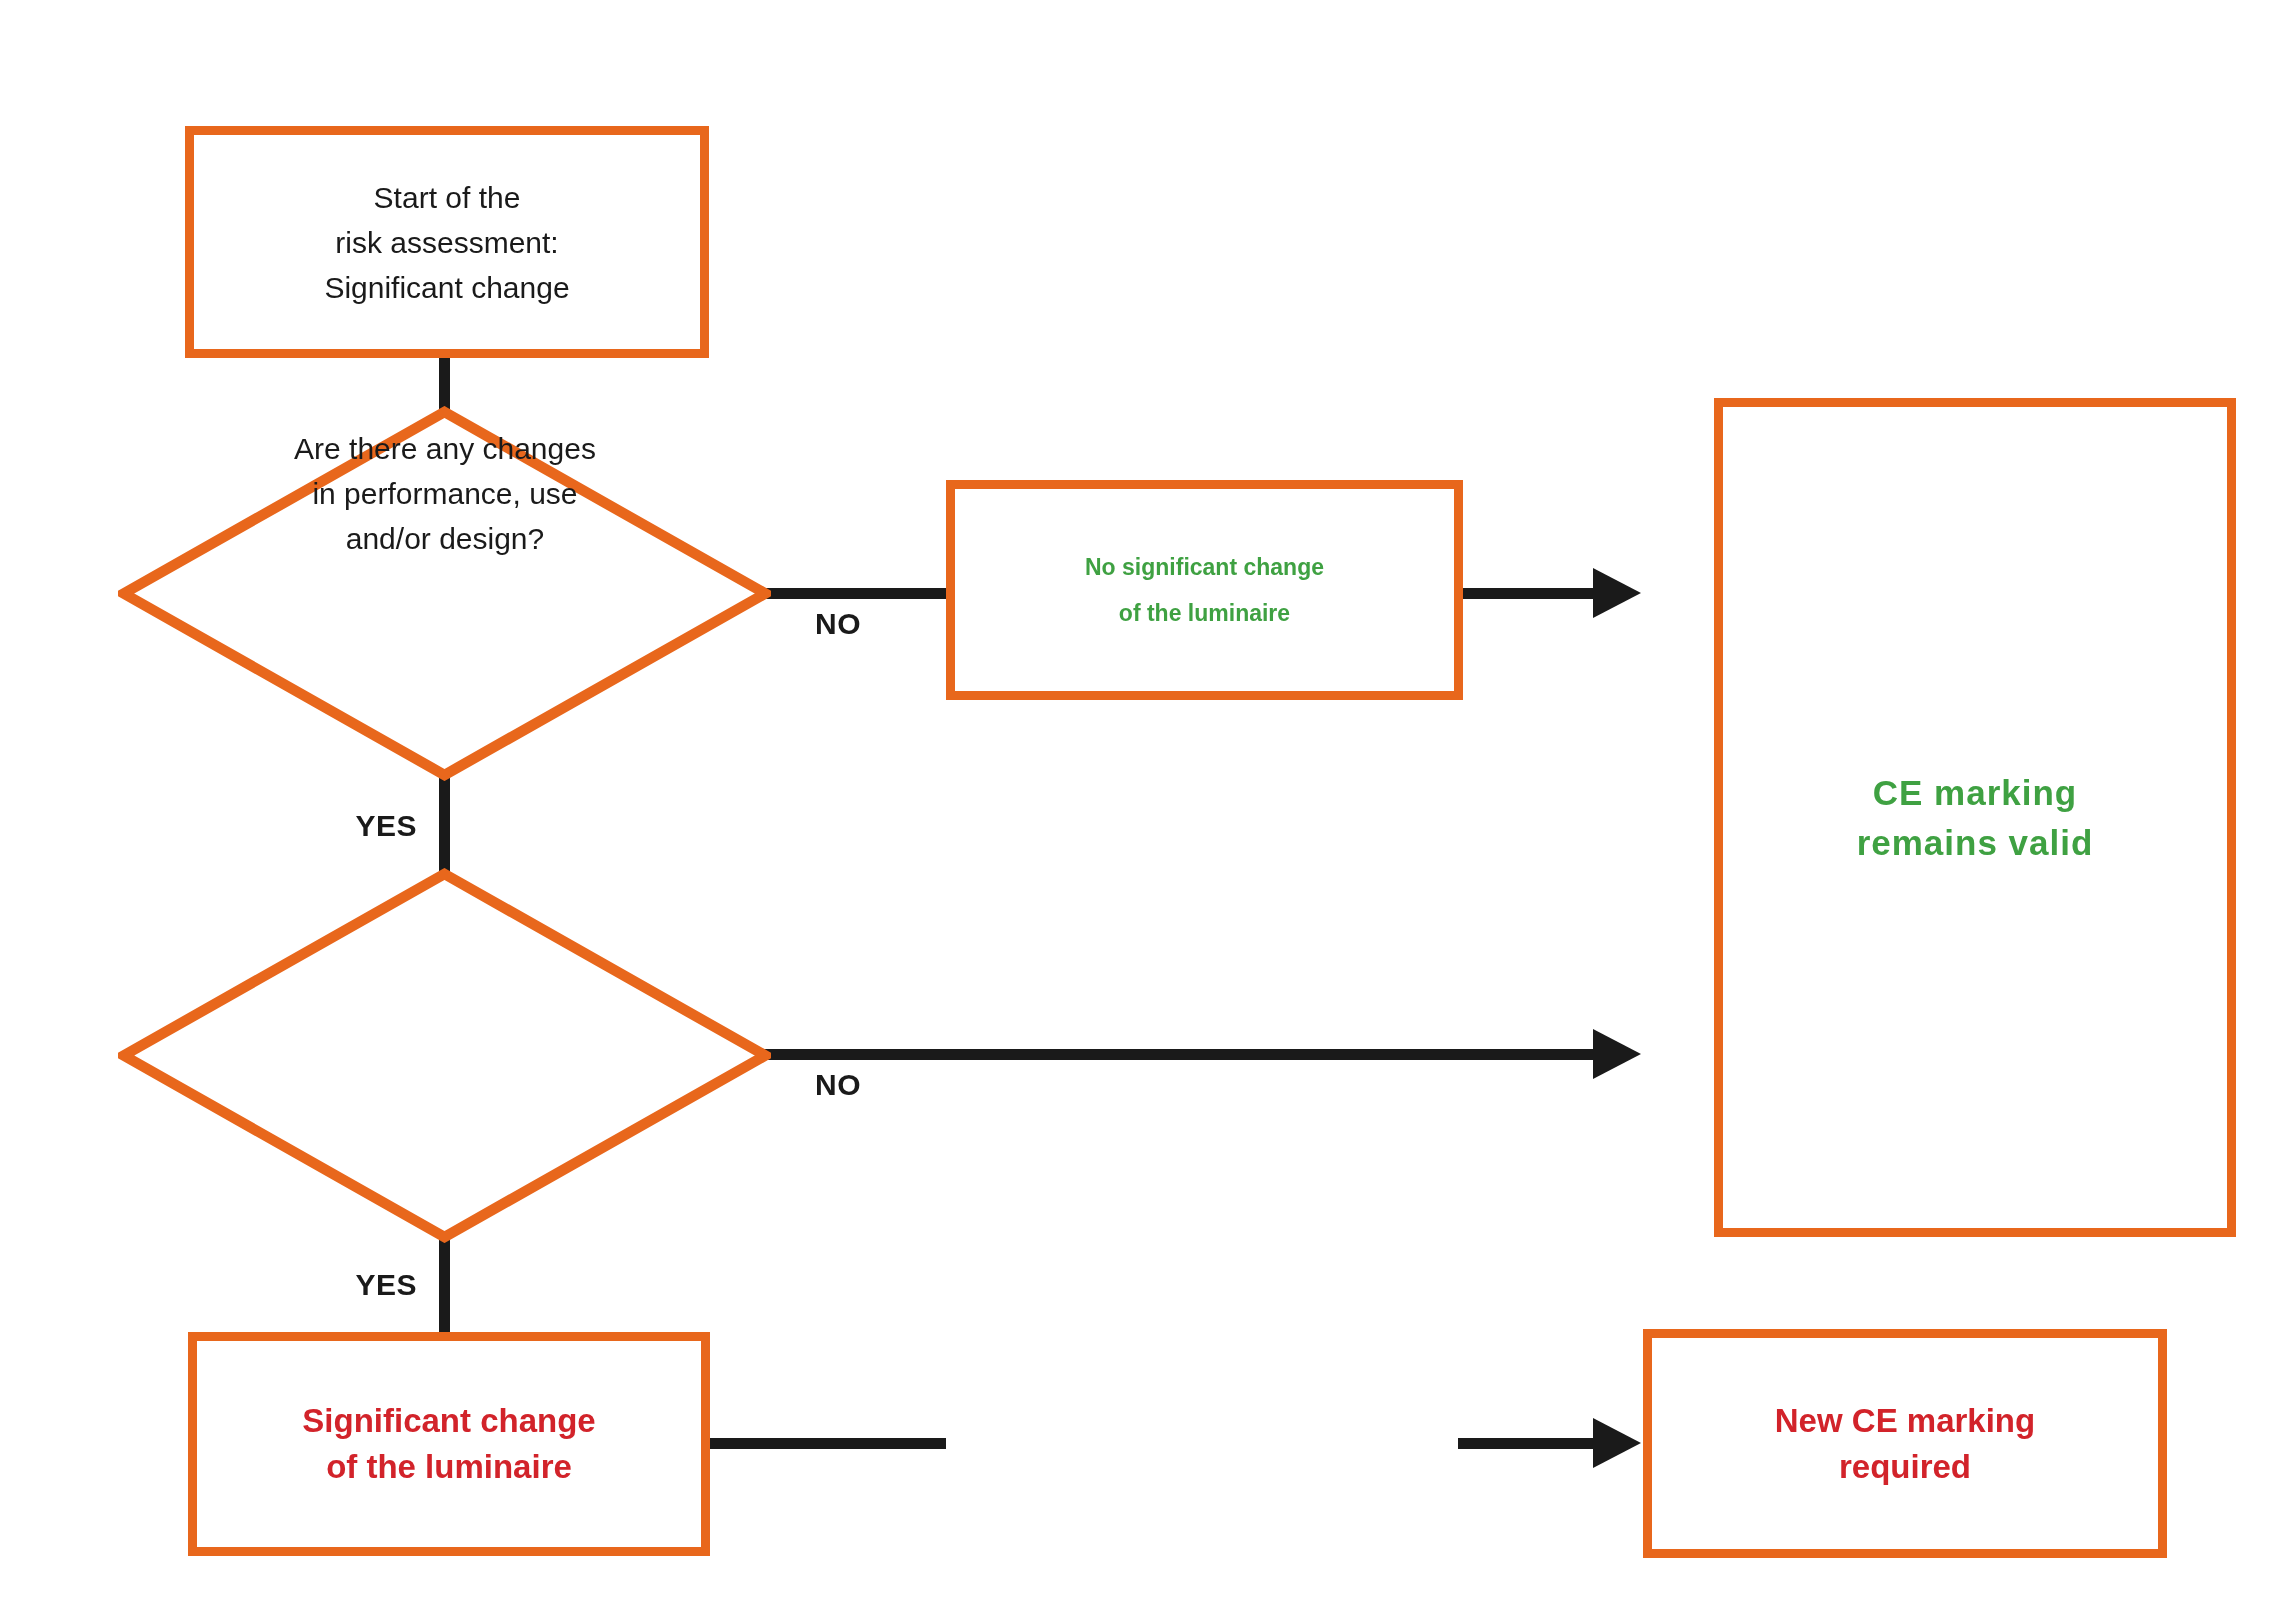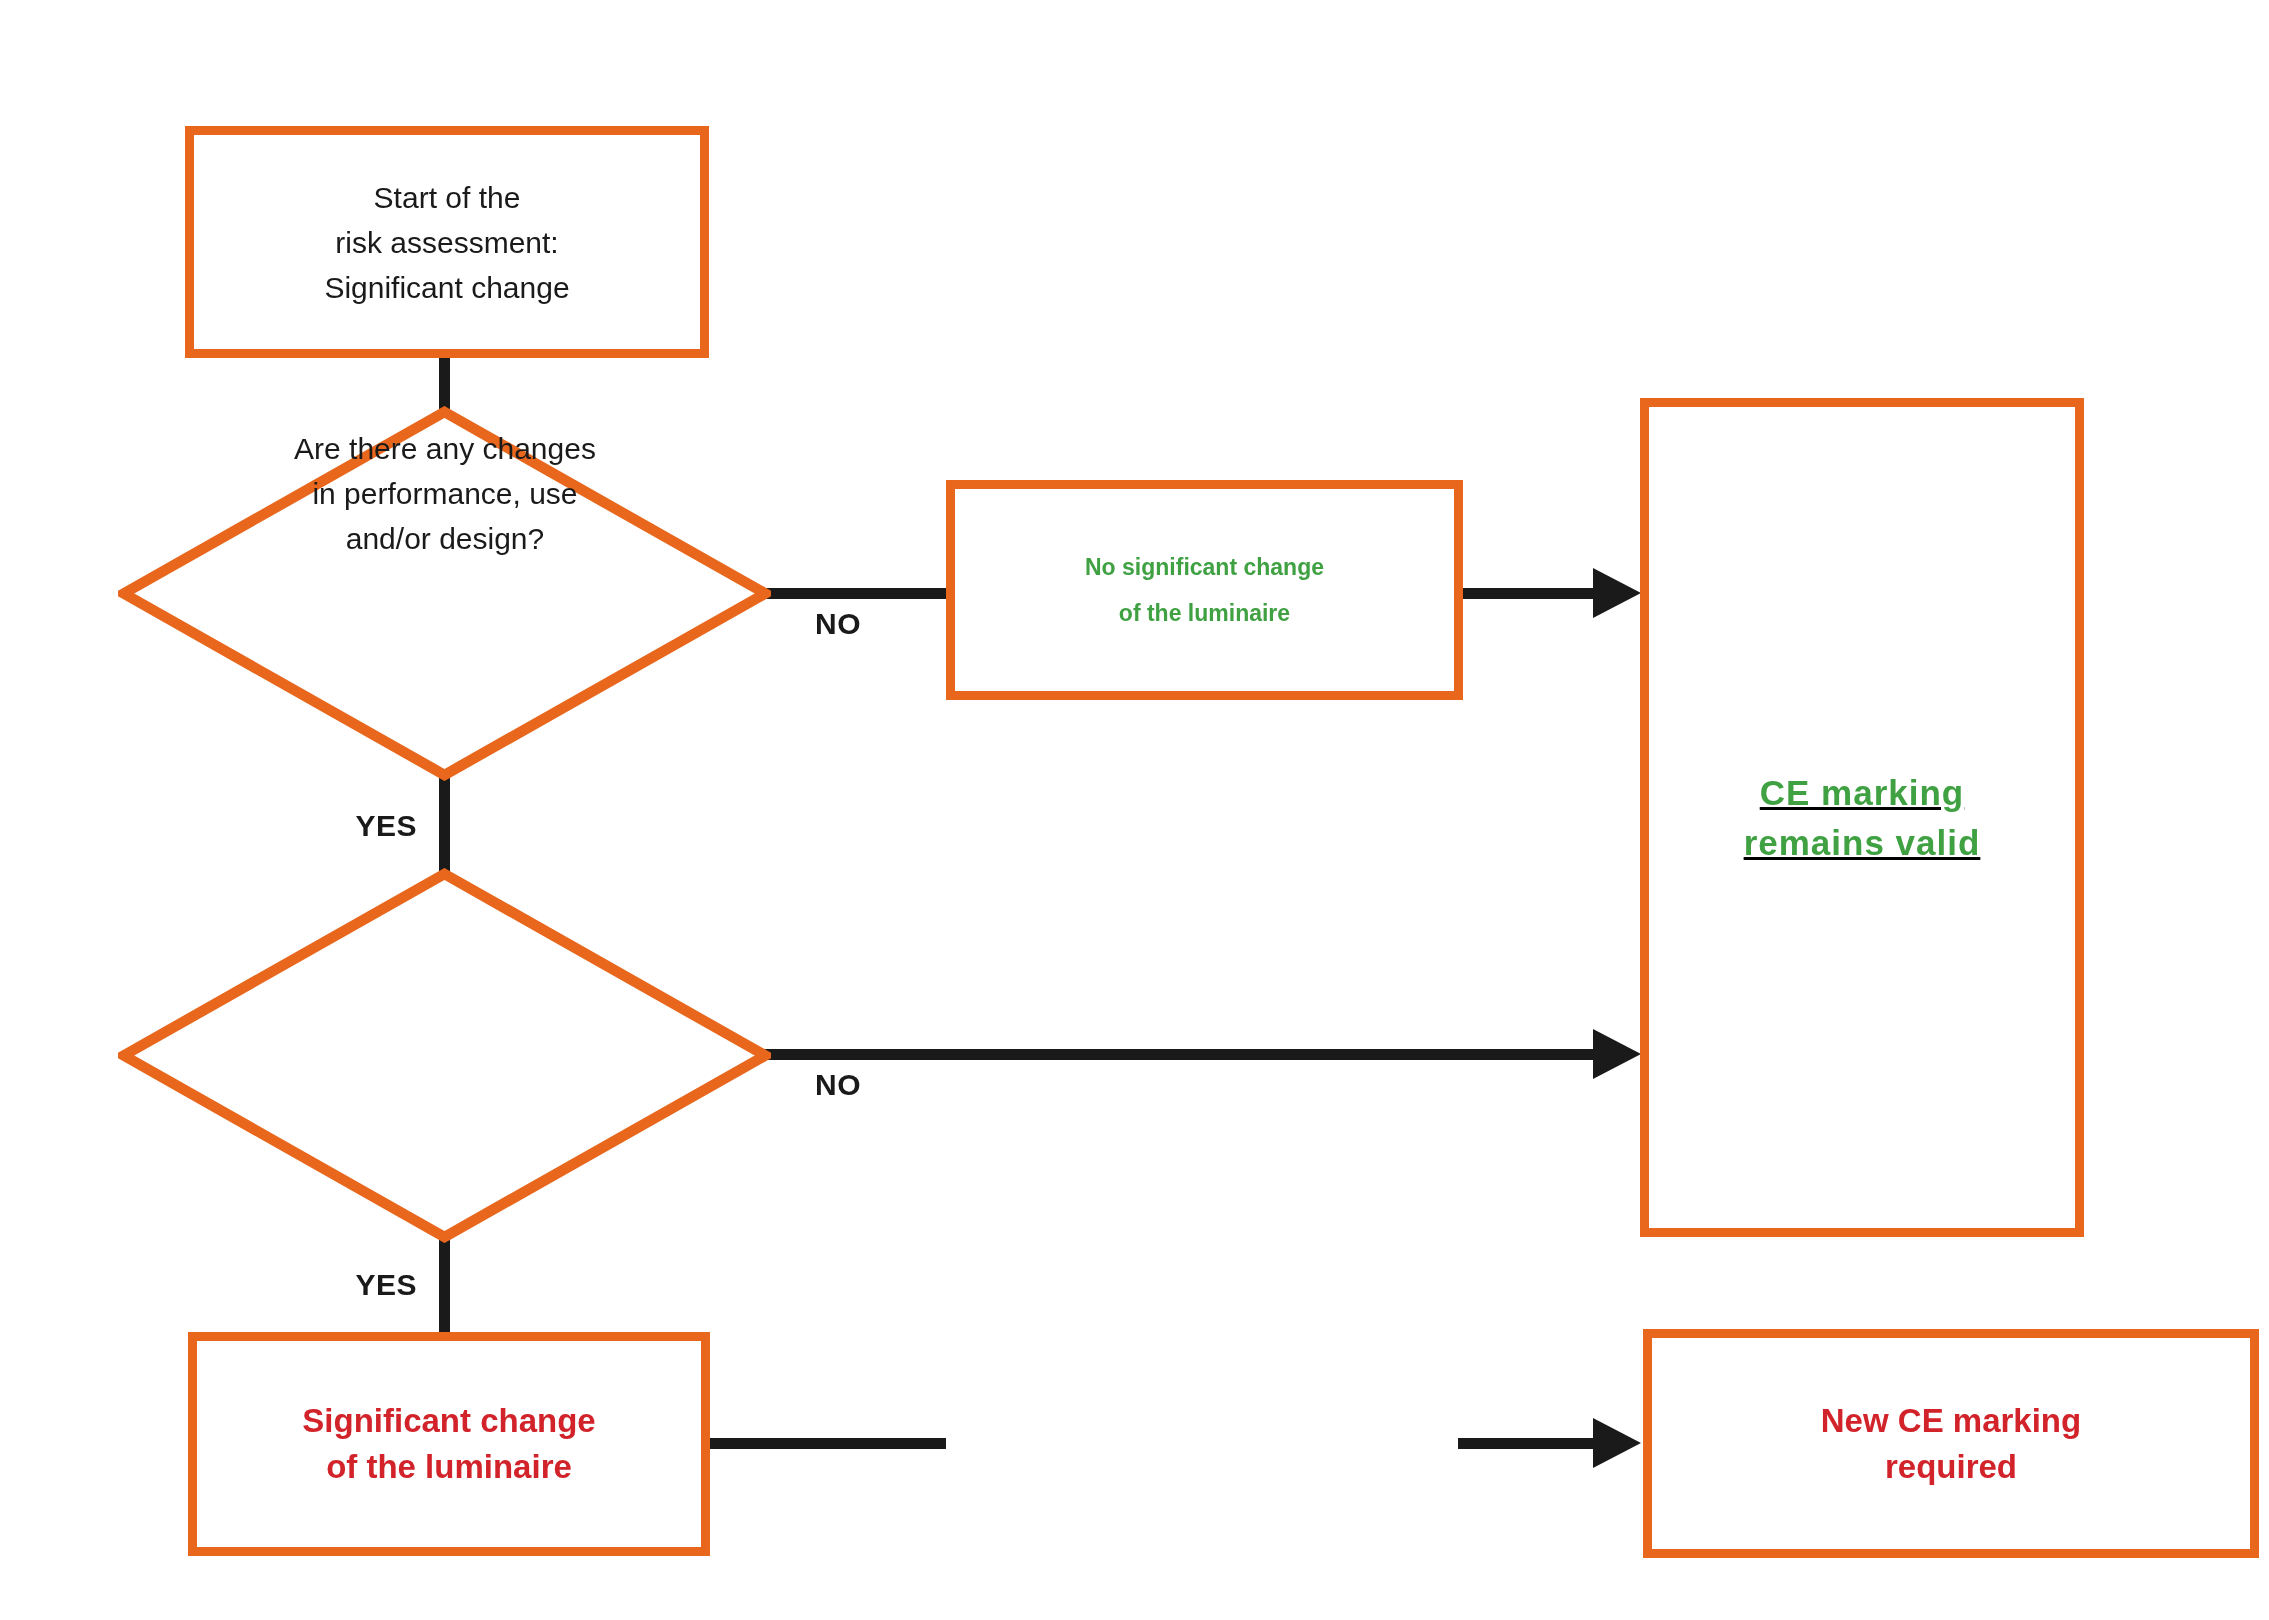--- a/index.html
+++ b/index.html
@@ -129,32 +129,32 @@
     <div class="node-text">Start of the
 risk assessment:
 Significant change</div>
   </div>
 
   <div class="box" style="left:946px; top:480px; width:517px; height:220px;">
     <div class="node-text bold-green">No significant change
 of the luminaire</div>
   </div>
 
-  <div class="box" style="left:1640px; top:398px; width:444px; height:839px;text-decoration:underline;">
+  <div class="box" style="left:1714px; top:398px; width:522px; height:839px;">
     <div class="node-text ce-valid">CE marking
 remains valid</div>
   </div>
 
   <div class="box" style="left:188px; top:1332px; width:522px; height:224px;">
     <div class="node-text bold-red">Significant change
 of the luminaire</div>
   </div>
 
 
-  <div class="box" style="left:1643px; top:1329px; width:616px; height:229px;">
+  <div class="box" style="left:1643px; top:1329px; width:524px; height:229px;">
     <div class="node-text bold-red">New CE marking
 required</div>
   </div>
 
   <svg class="diamond-svg" style="left:118px; top:406px;" width="653" height="375" viewBox="0 0 680 390">
     <polygon points="340,6 674,195 340,384 6,195"></polygon>
   </svg>
   <div class="diamond-text-wrap" style="left:157px; top:426px; width:576px; height:336px;">
     <div class="node-text">Are there any changes
 in performance, use

